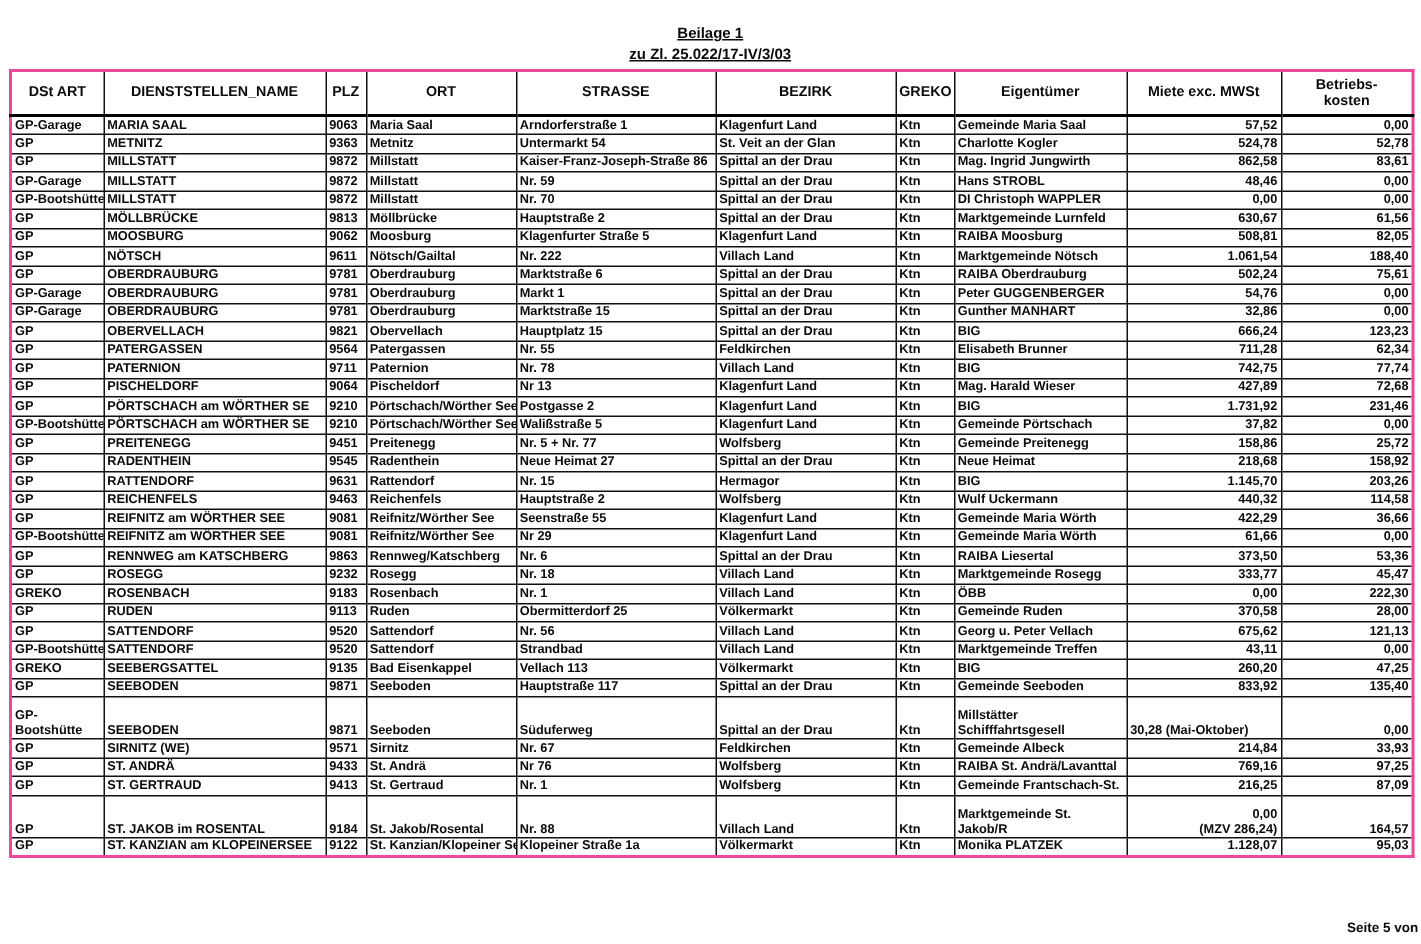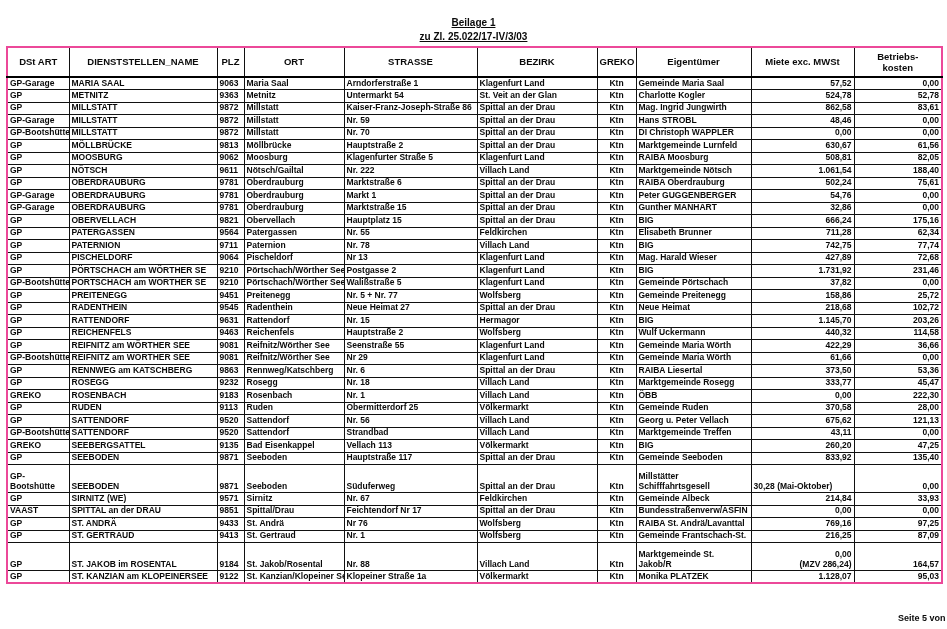--- a/index.html
+++ b/index.html
@@ -40,21 +40,21 @@
     height: 30px;
     white-space: pre-line;
     border-bottom: 2px solid #000;
     line-height: 1.2;
   }
   tbody tr { height: 12.5px; }
   tbody tr.tall { height: 28px; }
   tbody tr.tall td { vertical-align: bottom; white-space: pre-line; }
 
   td.num { text-align: right; }
-  td.c-land { text-align: center; }
+  td.c-land { text-align: left; }
   td.miete-left { text-align: left; margin-top: 20px; }
 
   .footer {
     position: absolute; top: 613px; left: 11px; width: 100%;
     text-align: right; font-size: 9px;
   }
 </style>
 </head>
 <body>
 
@@ -229,21 +229,21 @@
         <tr>
       <td class="c-dst">GP</td>
       <td class="c-name">OBERVELLACH</td>
       <td class="c-plz">9821</td>
       <td class="c-ort">Obervellach</td>
       <td class="c-strasse">Hauptplatz 15</td>
       <td class="c-bezirk">Spittal an der Drau</td>
       <td class="c-land">Ktn</td>
       <td class="c-eig">BIG</td>
       <td class="c-miete num">666,24</td>
-      <td class="c-kosten num">175,16</td>
+      <td class="c-kosten num">123,23</td>
     </tr>
         <tr>
       <td class="c-dst">GP</td>
       <td class="c-name">PATERGASSEN</td>
       <td class="c-plz">9564</td>
       <td class="c-ort">Patergassen</td>
       <td class="c-strasse">Nr. 55</td>
       <td class="c-bezirk">Feldkirchen</td>
       <td class="c-land">Ktn</td>
       <td class="c-eig">Elisabeth Brunner</td>
@@ -313,21 +313,21 @@
         <tr>
       <td class="c-dst">GP</td>
       <td class="c-name">RADENTHEIN</td>
       <td class="c-plz">9545</td>
       <td class="c-ort">Radenthein</td>
       <td class="c-strasse">Neue Heimat 27</td>
       <td class="c-bezirk">Spittal an der Drau</td>
       <td class="c-land">Ktn</td>
       <td class="c-eig">Neue Heimat</td>
       <td class="c-miete num">218,68</td>
-      <td class="c-kosten num">102,72</td>
+      <td class="c-kosten num">158,92</td>
     </tr>
         <tr>
       <td class="c-dst">GP</td>
       <td class="c-name">RATTENDORF</td>
       <td class="c-plz">9631</td>
       <td class="c-ort">Rattendorf</td>
       <td class="c-strasse">Nr. 15</td>
       <td class="c-bezirk">Hermagor</td>
       <td class="c-land">Ktn</td>
       <td class="c-eig">BIG</td>
@@ -484,32 +484,20 @@
       <td class="c-plz">9571</td>
       <td class="c-ort">Sirnitz</td>
       <td class="c-strasse">Nr. 67</td>
       <td class="c-bezirk">Feldkirchen</td>
       <td class="c-land">Ktn</td>
       <td class="c-eig">Gemeinde Albeck</td>
       <td class="c-miete num">214,84</td>
       <td class="c-kosten num">33,93</td>
     </tr>
         <tr>
-      <td class="c-dst">VAAST</td>
-      <td class="c-name">SPITTAL an der DRAU</td>
-      <td class="c-plz">9851</td>
-      <td class="c-ort">Spittal/Drau</td>
-      <td class="c-strasse">Feichtendorf Nr 17</td>
-      <td class="c-bezirk">Spittal an der Drau</td>
-      <td class="c-land">Ktn</td>
-      <td class="c-eig">Bundesstraßenverw/ASFIN</td>
-      <td class="c-miete num">0,00</td>
-      <td class="c-kosten num">0,00</td>
-    </tr>
-        <tr>
       <td class="c-dst">GP</td>
       <td class="c-name">ST. ANDRÄ</td>
       <td class="c-plz">9433</td>
       <td class="c-ort">St. Andrä</td>
       <td class="c-strasse">Nr 76</td>
       <td class="c-bezirk">Wolfsberg</td>
       <td class="c-land">Ktn</td>
       <td class="c-eig">RAIBA St. Andrä/Lavanttal</td>
       <td class="c-miete num">769,16</td>
       <td class="c-kosten num">97,25</td>

